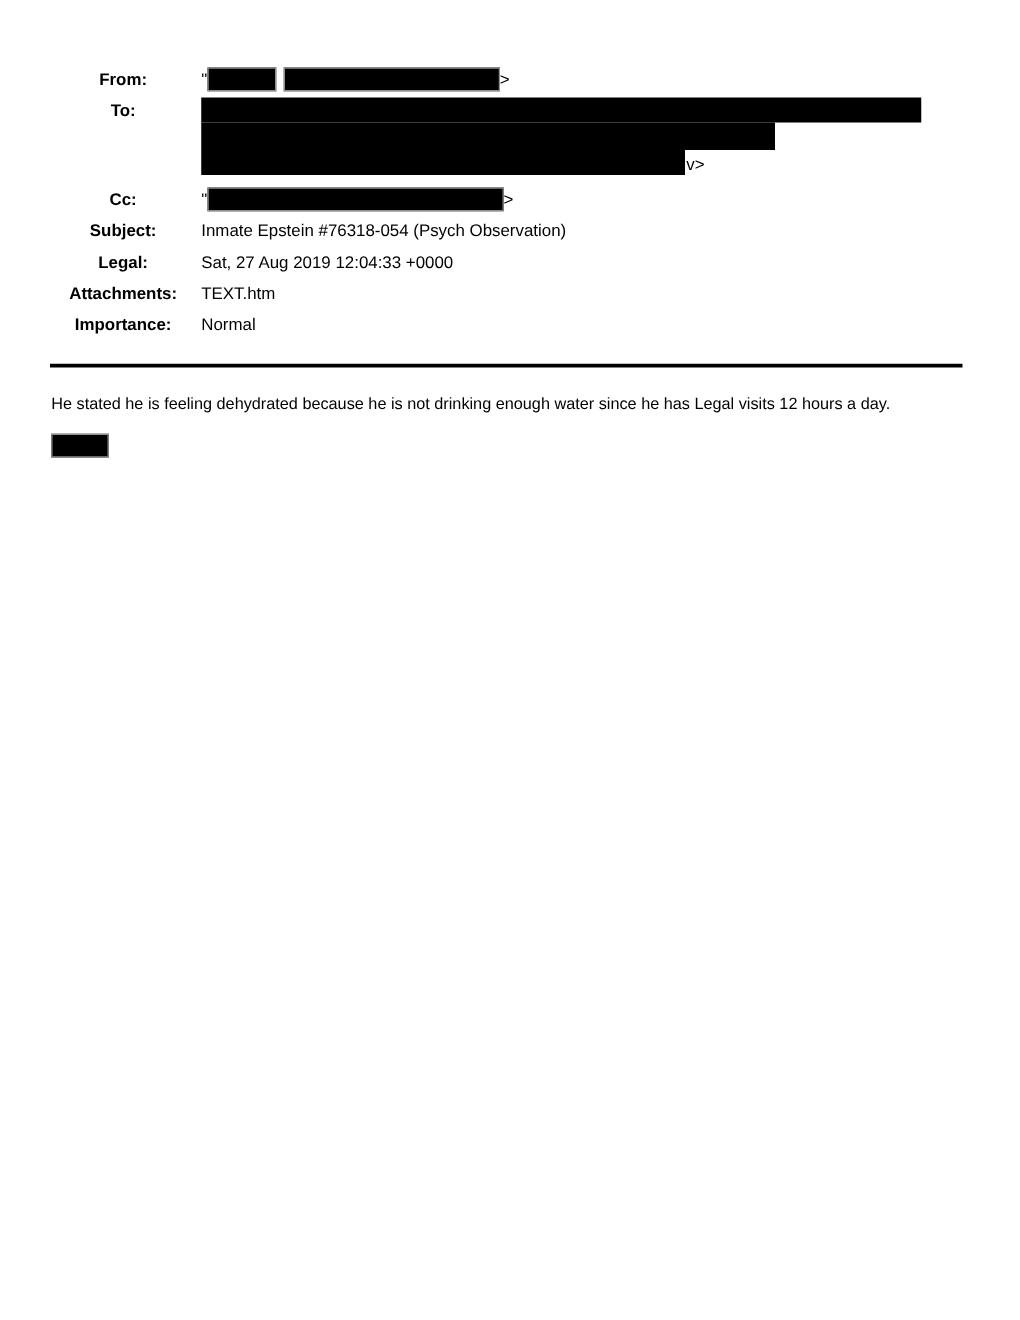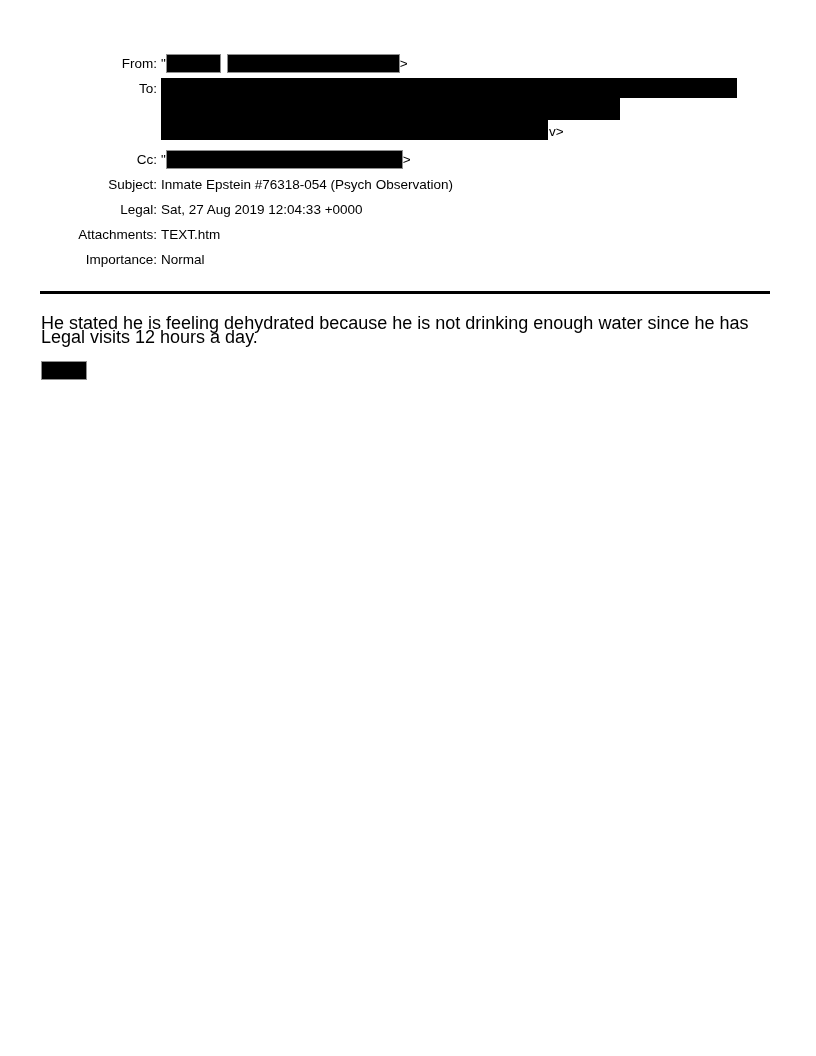--- a/index.html
+++ b/index.html
@@ -28,22 +28,22 @@
     font-size: 13.5px;
   }
   .hrow {
     display: flex;
     align-items: flex-start;
     line-height: 25px;
   }
   .hlabel {
     flex: none;
     width: 117px;
-    text-align: right;
-    font-weight: normal;
+    text-align: center;
+    font-weight: bold;
     white-space: nowrap;
   }
   .hvalue {
     margin-left: 4px;
     white-space: nowrap;
   }
   
   .redact {
     display: inline-block;
     background: #000000;
@@ -68,21 +68,21 @@
   
   .rule {
     width: 730px;
     height: 3px;
     background: #000000;
     border: none;
     margin: 19px 0 0 0;
   }
   
   .body-text {
-    font-size: 18px;
+    font-size: 13px;
     line-height: 14px;
   }
   .body-para {
     margin: 22px 0 0 1px;
   }
   .body-closing {
     margin: 21px 0 0 1px;
   }
   .sig-redact {
     margin: 17px 0 0 1px;

